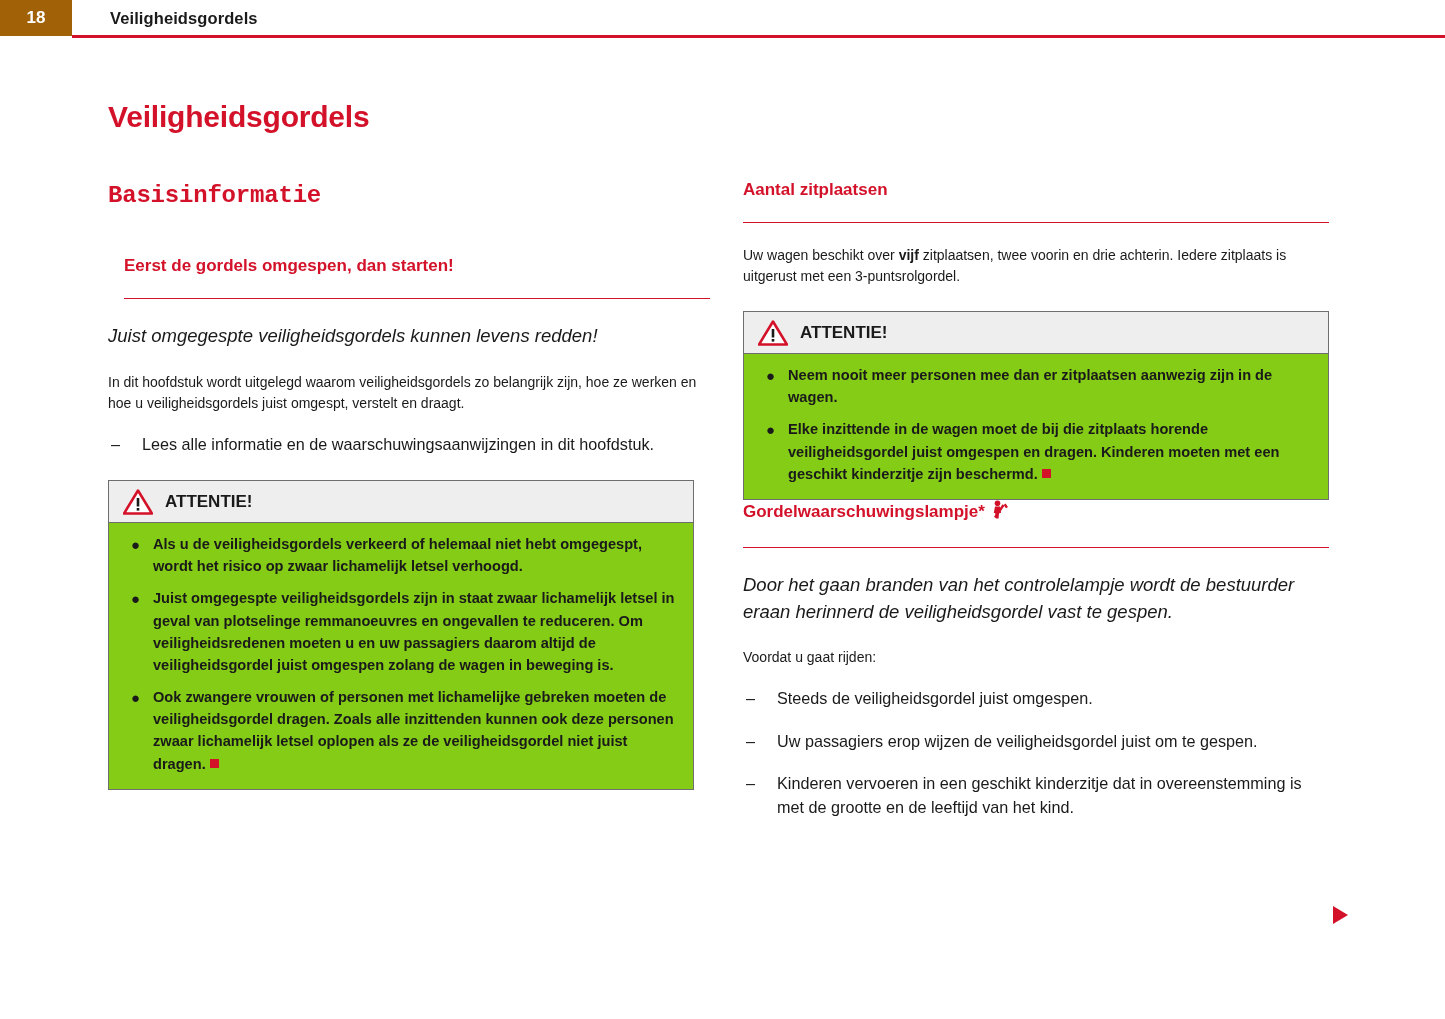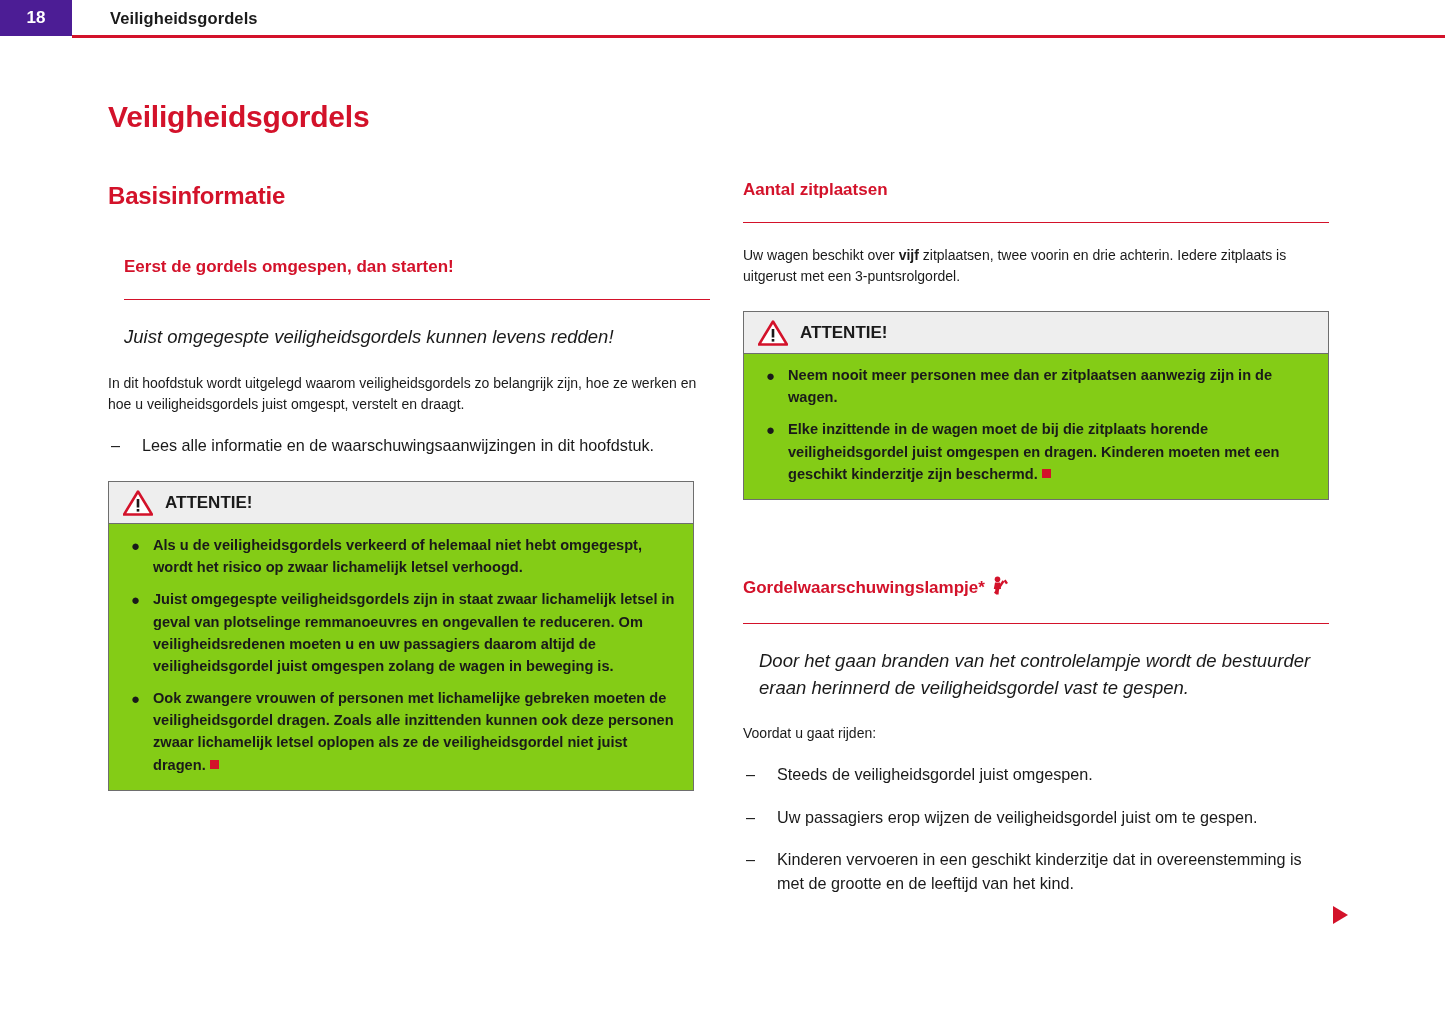--- a/index.html
+++ b/index.html
@@ -27,21 +27,21 @@
     left: 0;
     width: 1445px;
     height: 40px;
   }
   .page-number-box {
     position: absolute;
     left: 0;
     top: 0;
     width: 72px;
     height: 36px;
-    background: #4c1d95;
+    background: #a16207;
     color: #ffffff;
     font-size: 17px;
     font-weight: bold;
     display: flex;
     align-items: center;
     justify-content: center;
   }
   .header-title {
     position: absolute;
     left: 110px;
@@ -80,46 +80,46 @@
     font-weight: bold;
     color: #d3122a;
     letter-spacing: -0.2px;
   }
   h2.section {
     margin: 48px 0 0 0;
     font-size: 24px;
     font-weight: bold;
     color: #d3122a;
     letter-spacing: -0.2px;
+    font-family: Liberation Mono, monospace;
   }
   h3.subsection {
     margin: 0;
     font-size: 17px;
     font-weight: bold;
     color: #d3122a;
     padding-bottom: 22px;
     border-bottom: 1.5px solid #d3122a;
   }
   .sub-wrap-left {
     margin-top: 47px;
     width: 586px;
     margin-left: 16px;
   }
   .sub-wrap-right {
     width: 586px;
   }
   .sub-wrap-right.second {
-    margin-top: 76px;
   }
 
   p.intro-italic {
     font-size: 18.5px;
     font-style: italic;
     line-height: 1.45;
-    margin: 24px 0 0 16px;
+    margin: 24px 0 0 0;
     color: #1a1a1a;
   }
   p.body {
     font-size: 14px;
     line-height: 1.5;
     margin: 22px 0 0 0;
     color: #1a1a1a;
   }
   .dash-list {
     margin: 18px 0 0 0;

